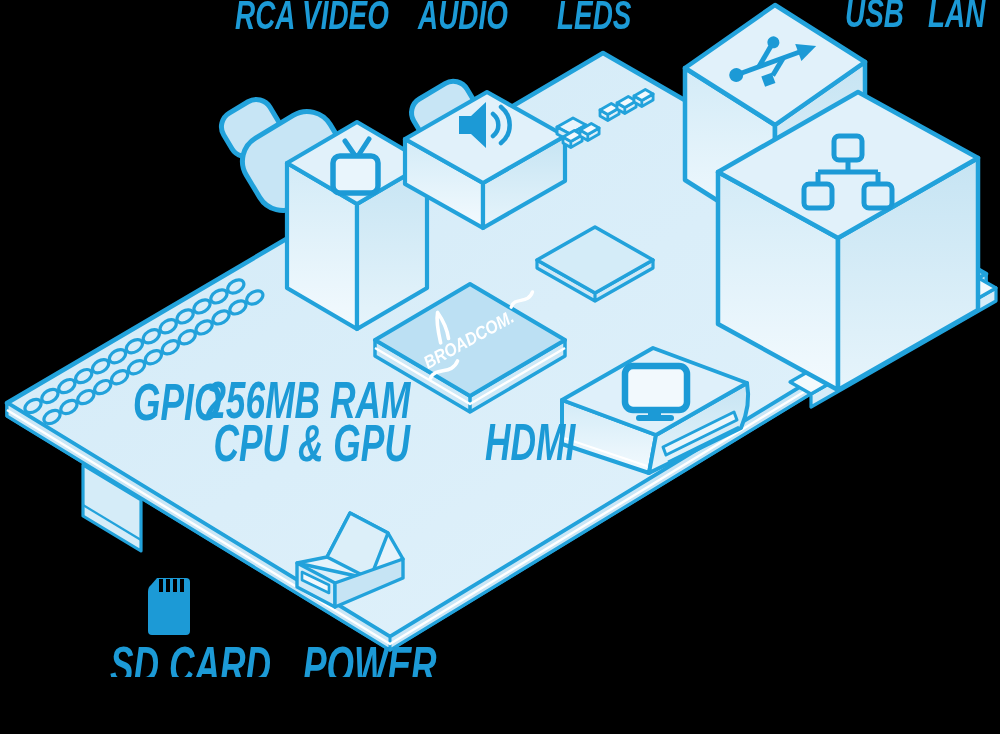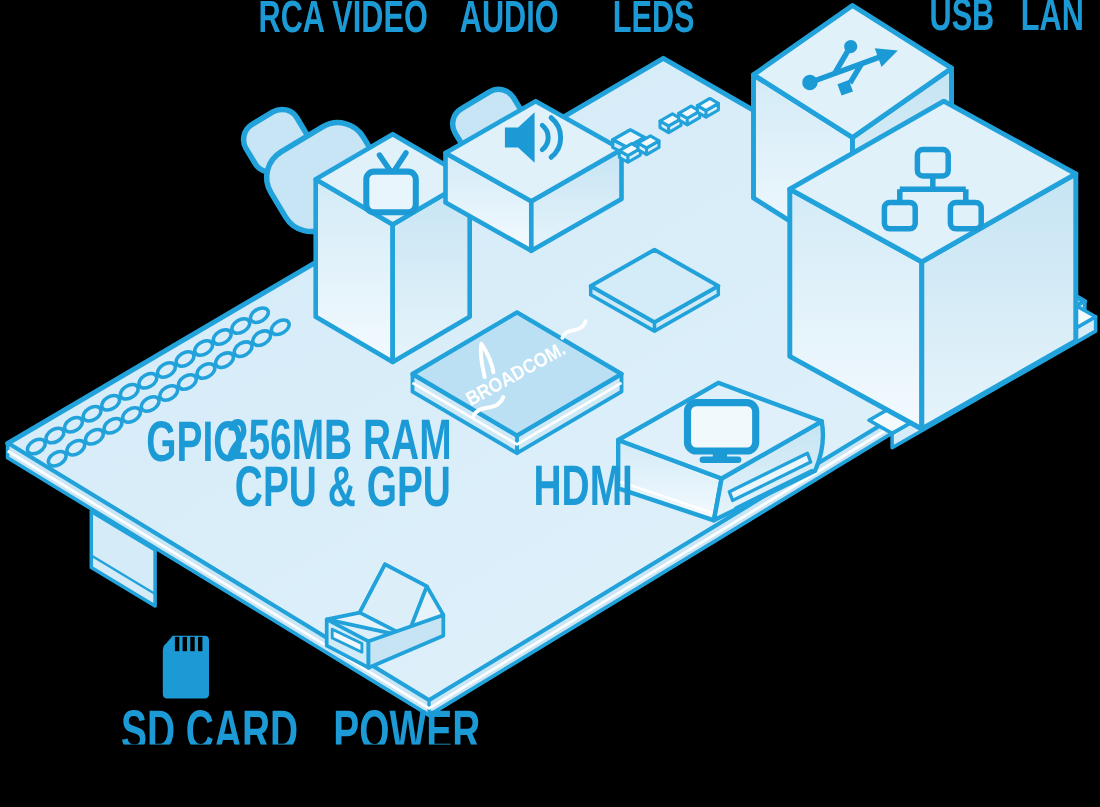--- a/index.html
+++ b/index.html
@@ -1,17 +1,17 @@
 <!DOCTYPE html>
 <html><head>
 <meta charset="utf-8">
 <style>
   html,body{margin:0;padding:0;background:#000;}
   #stage{position:relative;width:1000px;height:677px;background:#000;overflow:hidden;
-         font-family:"Liberation Sans", sans-serif;}
+         font-family:"Liberation Sans", sans-serif;font-style:italic;}
   #stage svg{position:absolute;left:0;top:0;}
   .lbl{position:absolute;color:#1C9AD6;font-weight:700;line-height:1;white-space:nowrap;
        transform:scaleX(0.68);transform-origin:left top;letter-spacing:0px;}
   .lbl.big{font-size:41px;}
   .lbl.huge{font-size:52px;}
   .lbl.r{transform-origin:right top;text-align:right;}
 </style>
 </head>
 <body>
 

